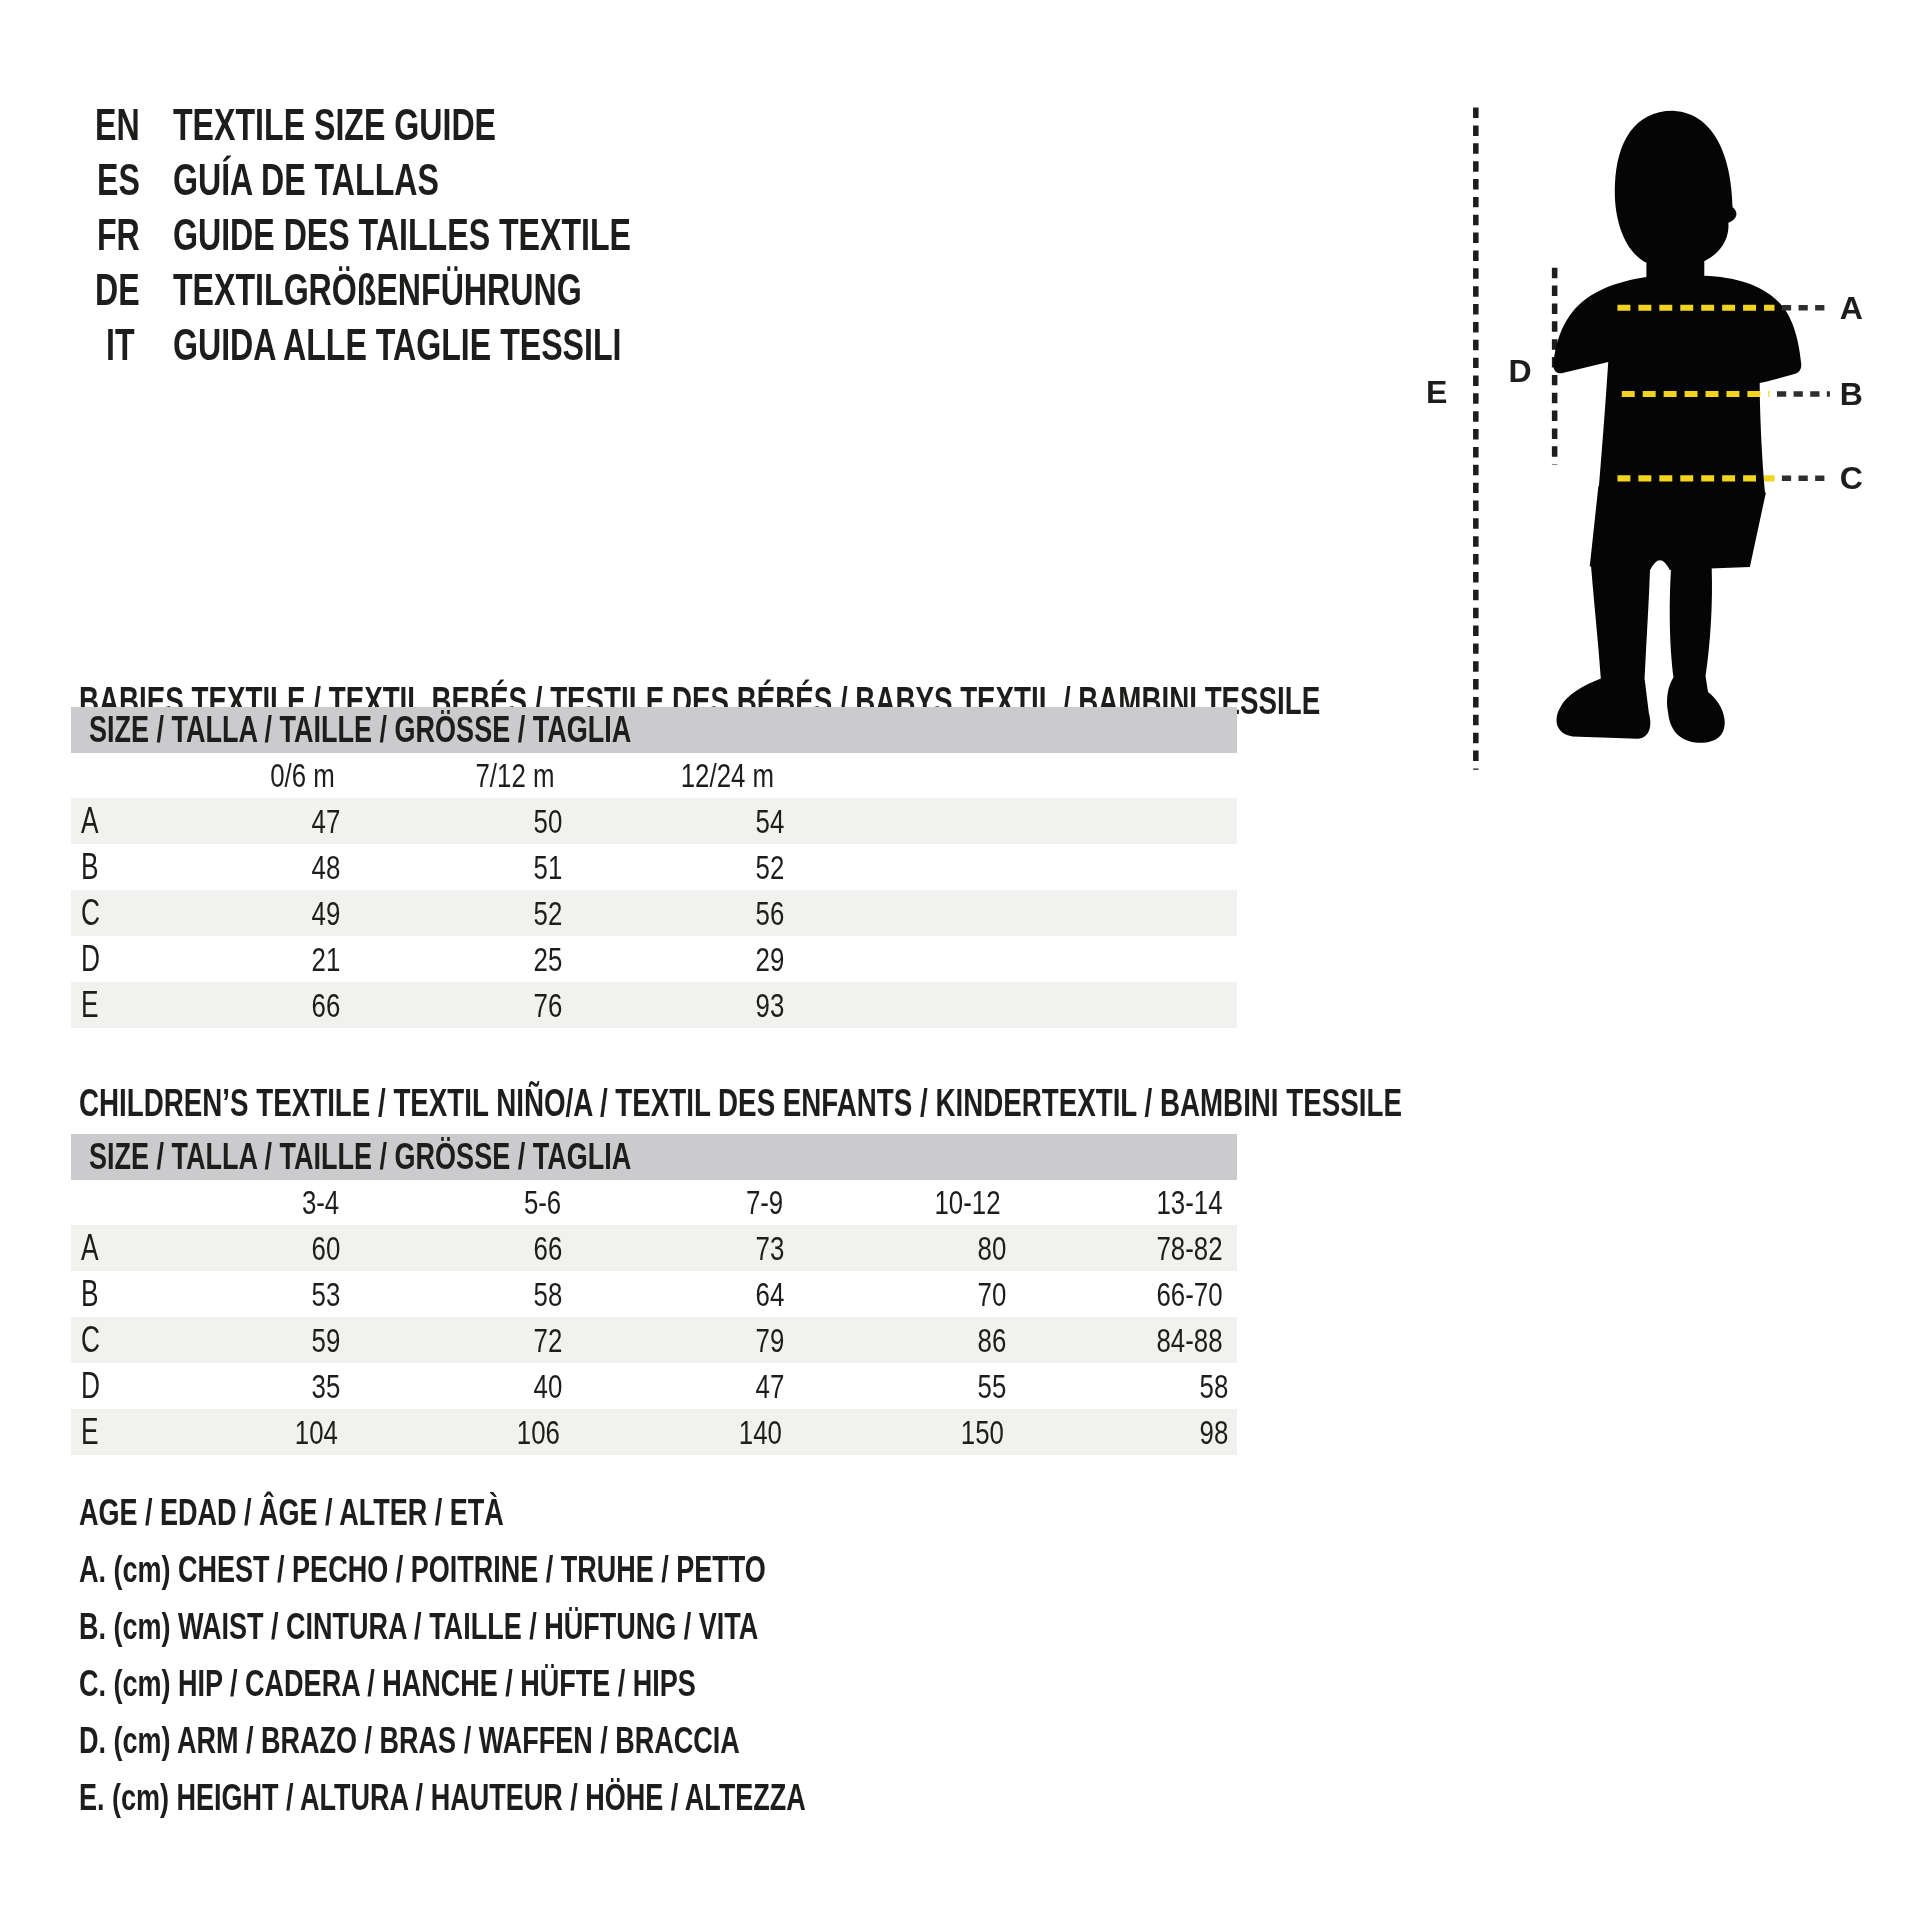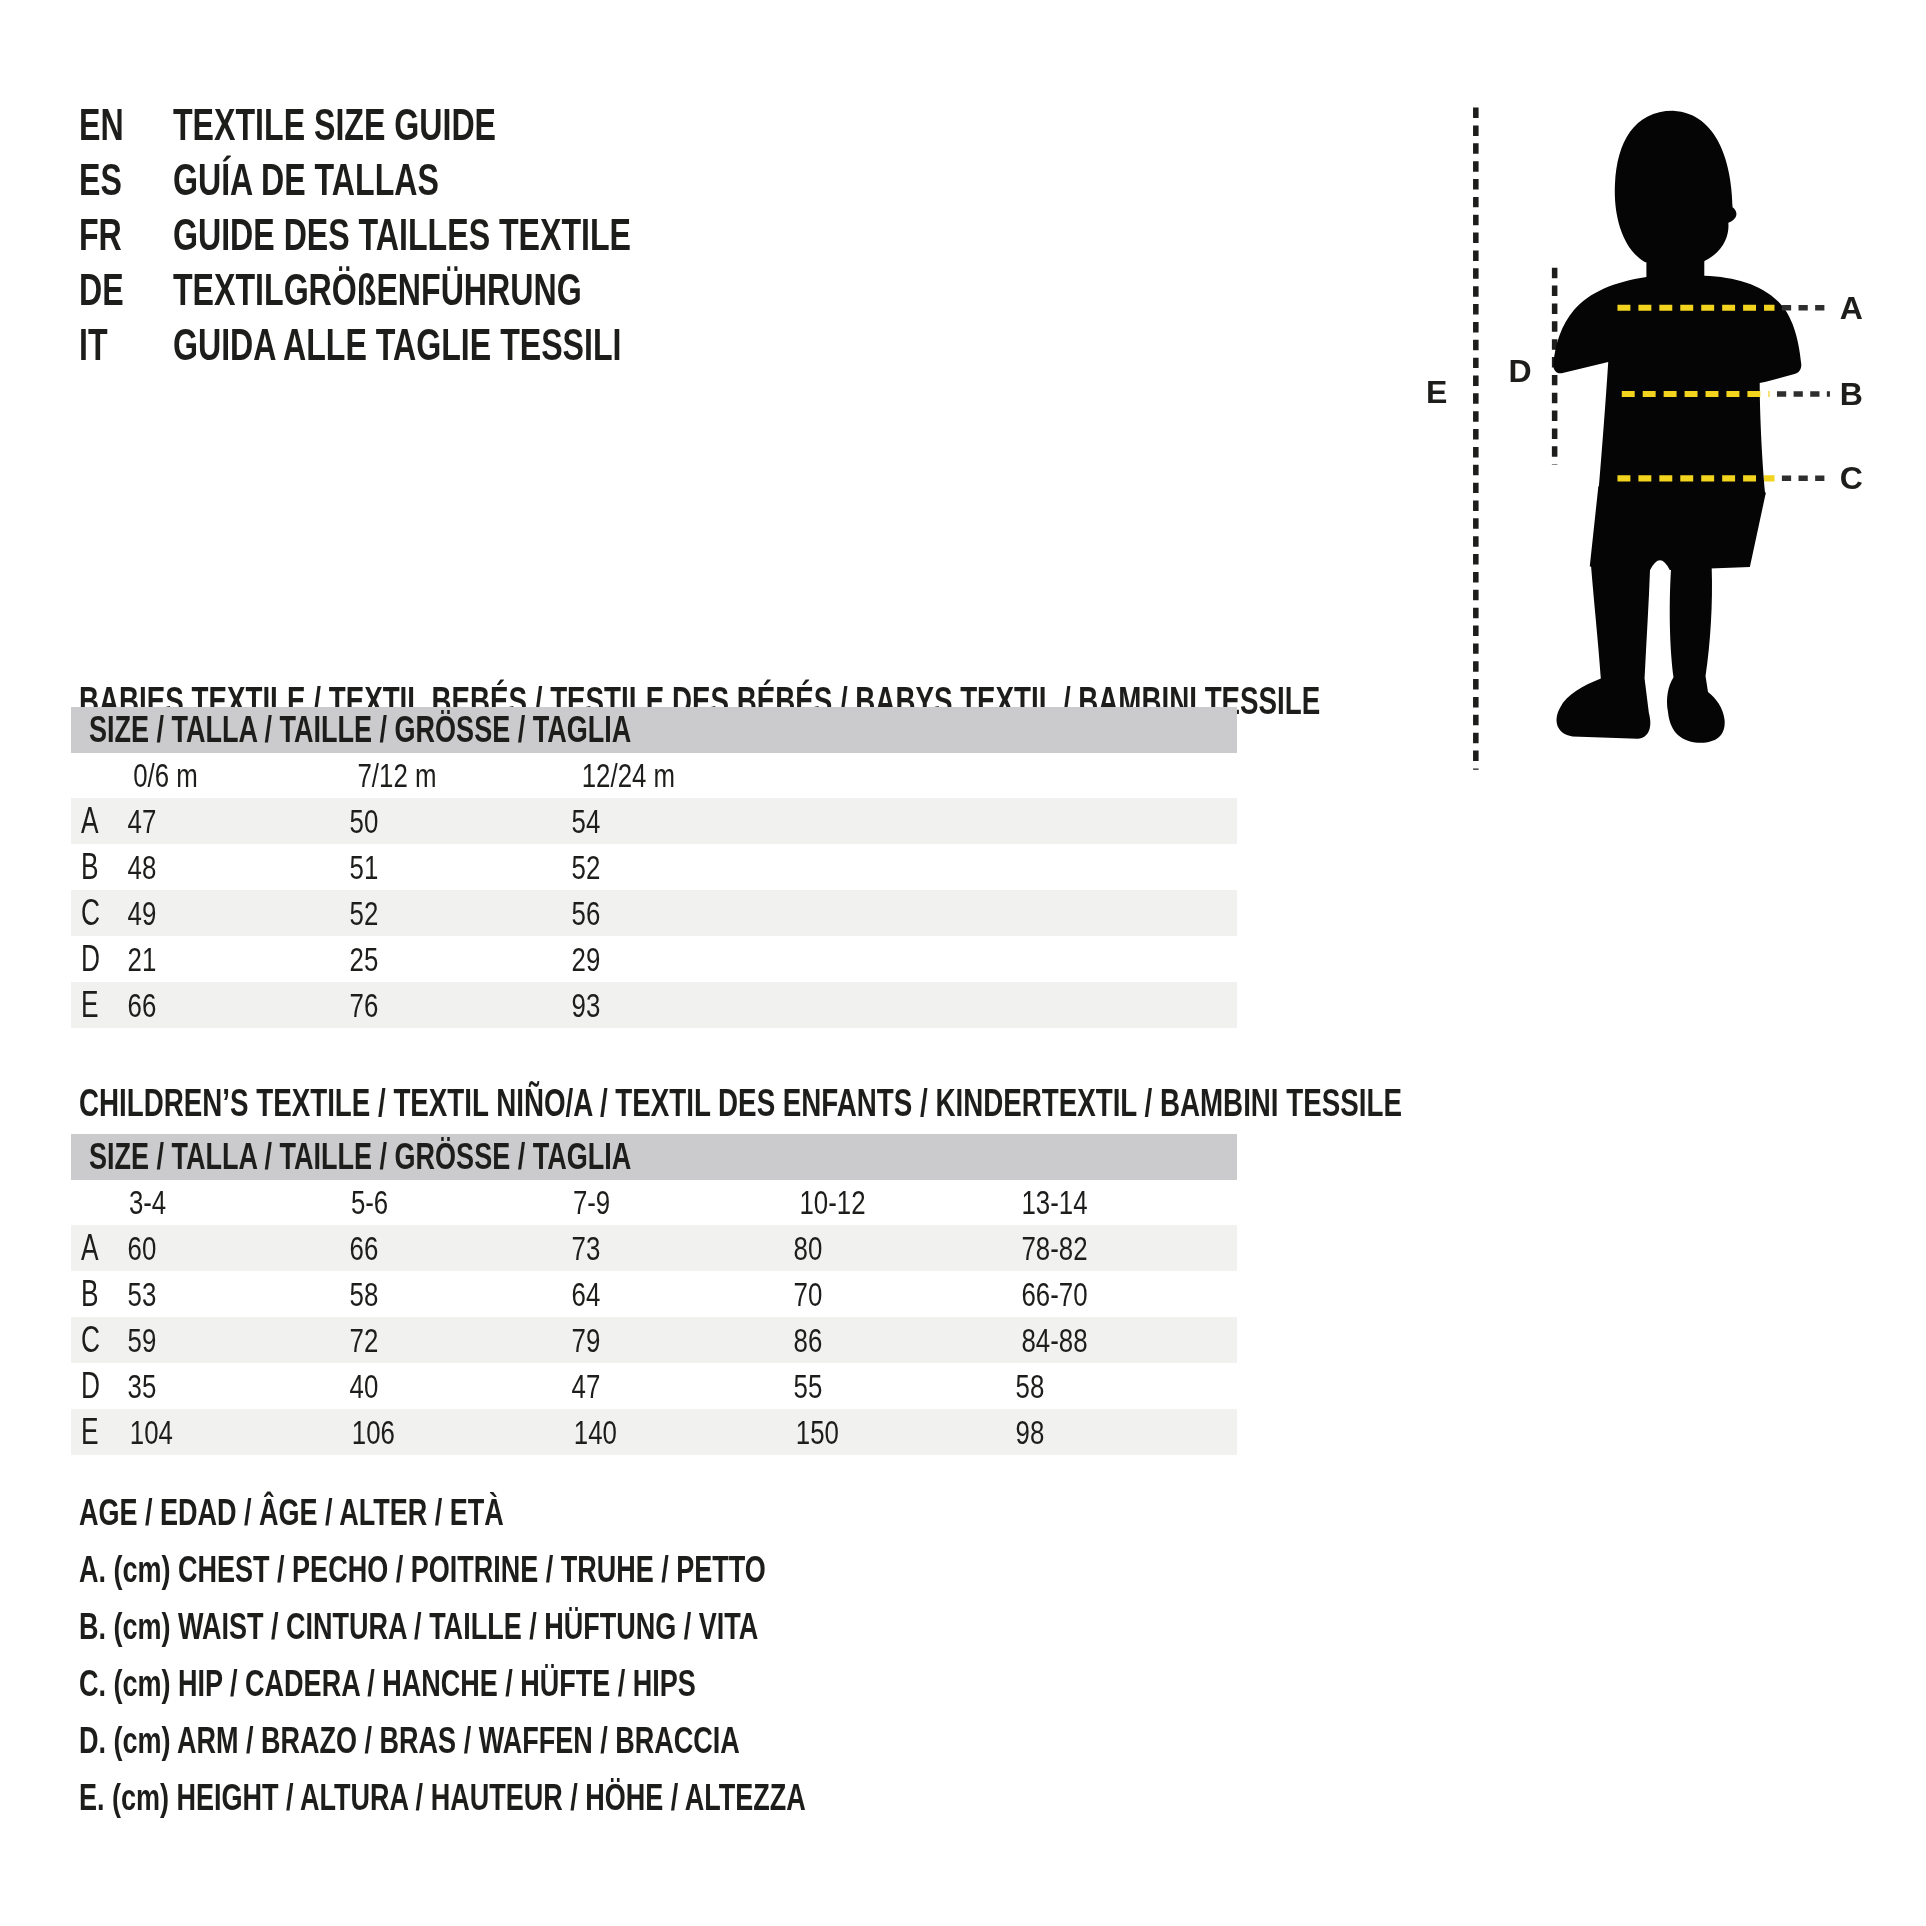--- a/index.html
+++ b/index.html
@@ -15,21 +15,21 @@
     font-family: "Liberation Sans", sans-serif;
     color: #1d1d1b;
   }
   
   .cx  { display: inline-block; transform: scaleX(0.73); transform-origin: 0 50%; white-space: nowrap; }
   .cxc { display: inline-block; transform: scaleX(0.76); transform-origin: 50% 50%; white-space: nowrap; }
 
   
   .langs { position: absolute; left: 79px; top: 97px; }
   .lang-row { display: flex; align-items: center; height: 55px; font-size: 44px; font-weight: 700; }
-  .lang-code { width: 94px; flex: 0 0 94px; }
+  .lang-code { width: 94px; flex: 0 0 94px; text-align: center; }
 
   
   .section-title {
     position: absolute; left: 79px;
     font-size: 38px; font-weight: 700; line-height: 46px;
   }
   #babies-title   { top: 638px; margin-top: 40px; }
   #children-title { top: 1080px; }
 
   
@@ -43,21 +43,21 @@
     padding-left: 18px; box-sizing: border-box;
     font-size: 37px; font-weight: 700;
   }
   .grid-row { display: grid; align-items: center; height: 46px; font-size: 34px; }
   .cols-3 { grid-template-columns: 52px 222px 222px 222px 1fr; }
   .cols-5 { grid-template-columns: 52px 222px 222px 222px 222px 222px 1fr; }
   .col-head { height: 45px; background: #ffffff; }
   .row-alt  { background: #f1f1f0; }
   .row-plain{ background: #ffffff; }
   .cell-label { padding-left: 10px; font-size: 36px; }
-  .cell-val { text-align: left; }
+  .cell-val { text-align: right; }
 
   
   .legend { position: absolute; left: 79px; top: 1484px; }
   .legend-row { display: flex; align-items: center; height: 57px; font-size: 37px; font-weight: 700; }
 
   
   #figure-svg { position: absolute; left: 1405px; top: 92px; width: 521px; height: 684px; }
   #figure-svg text {
     font-family: "Liberation Sans", sans-serif;
     font-weight: 700; font-size: 52px; fill: #1d1d1b;

